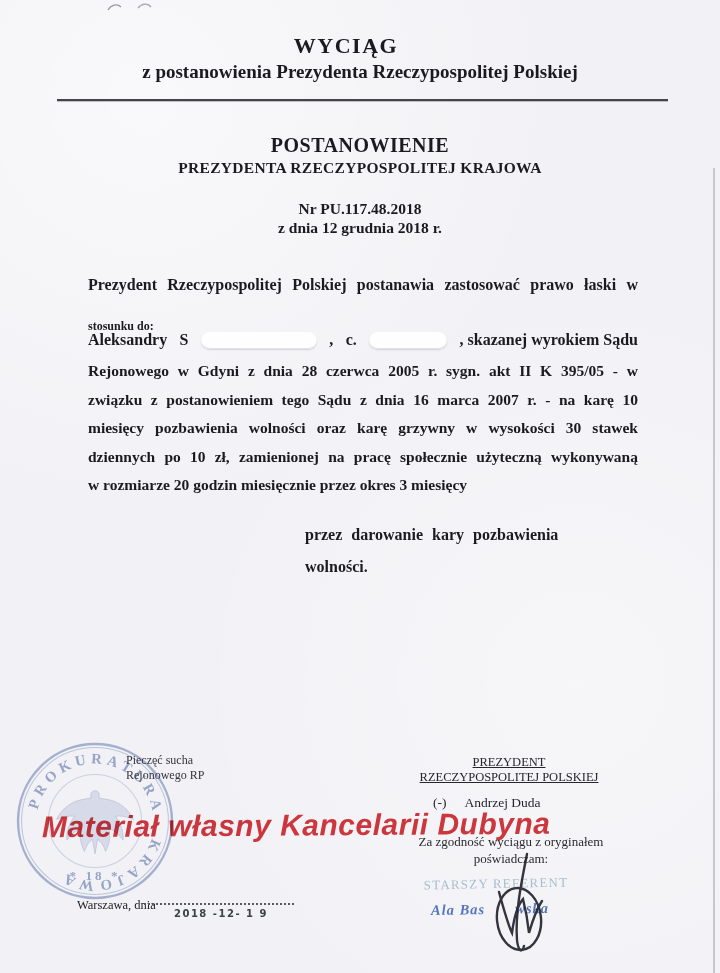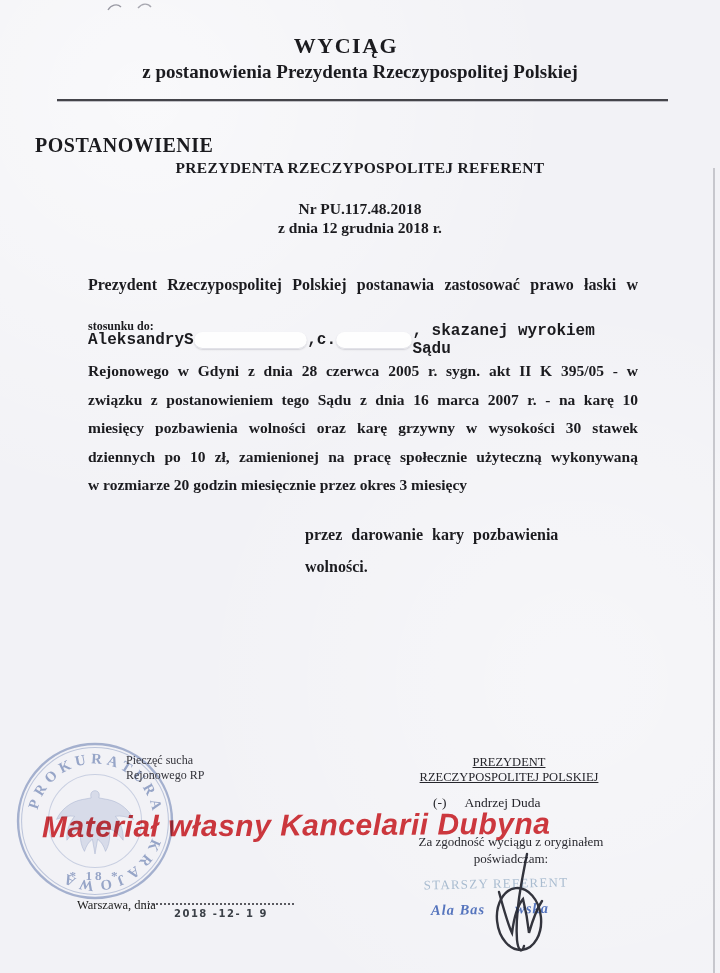--- a/index.html
+++ b/index.html
@@ -18,28 +18,28 @@
       radial-gradient(circle at 80% 70%, rgba(255,255,255,.35), rgba(255,255,255,0) 45%),
       #f2f2f6;
     font-family:"Liberation Serif", serif;color:#1b1b1f;
   }
   .abs{position:absolute;}
   
   .doc-title{left:21px;top:33px;width:650px;text-align:center;font-size:22px;font-weight:bold;letter-spacing:1.5px;}
   .doc-subtitle{left:35px;top:61px;width:650px;text-align:center;font-size:19px;font-weight:bold;}
   .head-rule{left:57px;top:99px;width:611px;height:2px;background:#44444a;box-shadow:0 1px 0 rgba(90,90,100,.35);}
   
-  .dec-heading{left:35px;top:134px;width:650px;font-size:20px;font-weight:bold;letter-spacing:.5px;}
+  .dec-heading{left:35px;top:134px;width:650px;text-align:center;font-size:20px;font-weight:bold;letter-spacing:.5px;}
   .dec-subheading{left:35px;top:159px;width:650px;text-align:center;font-size:15.5px;font-weight:bold;letter-spacing:.3px;}
   .dec-number{left:35px;top:200px;width:650px;text-align:center;font-size:15.5px;font-weight:bold;}
   .dec-date{left:35px;top:219px;width:650px;text-align:center;font-size:15.5px;font-weight:bold;}
   
   .intro1{left:88px;top:276px;width:550px;font-size:16px;font-weight:bold;text-align:justify;text-align-last:justify;}
   .intro2{left:88px;top:319px;width:550px;font-size:12px;font-weight:bold;}
-  .subject-row{left:88px;top:329px;width:550px;display:flex;align-items:center;justify-content:space-between;font-size:16px;font-weight:bold;height:22px;font-family:Liberation Mono, monospace;}
+  .subject-row{left:88px;top:329px;width:550px;display:flex;align-items:center;justify-content:space-between;font-size:16px;font-weight:bold;height:22px;}
   .redact{display:inline-block;height:17px;background:#fefefe;border-radius:9px;box-shadow:0 1px 1.5px rgba(60,60,80,.18), inset 0 -1px 0 #e2e2e8;}
   .redact.r1{width:116px;}
   .redact.r2{width:78px;}
   .body-lines{left:88px;top:357px;width:550px;font-size:15.5px;font-weight:bold;}
   .body-lines .bl{height:28.6px;line-height:28.6px;text-align:justify;text-align-last:justify;white-space:normal;}
   .body-lines .bl.last{text-align:left;text-align-last:left;}
   .clem1{left:305px;top:526px;font-size:16px;font-weight:bold;word-spacing:5px;}
   .clem2{left:305px;top:558px;font-size:16px;font-weight:bold;}
   
   .seal-svg{left:14px;top:740px;width:162px;height:162px;}
@@ -69,21 +69,21 @@
     <path d="M8 10c3-5 9-7 13-3" fill="none" stroke="#9a9aa4" stroke-width="1.4"></path>
     <path d="M38 8c4-5 10-5 13-1" fill="none" stroke="#a7a7b0" stroke-width="1.4"></path>
   </svg>
   <div class="abs edge-line"></div>
 
   <div class="abs doc-title">WYCIĄG</div>
   <div class="abs doc-subtitle">z postanowienia Prezydenta Rzeczypospolitej Polskiej</div>
   <div class="abs head-rule"></div>
 
   <div class="abs dec-heading">POSTANOWIENIE</div>
-  <div class="abs dec-subheading">PREZYDENTA RZECZYPOSPOLITEJ REFERENT</div>
+  <div class="abs dec-subheading">PREZYDENTA RZECZYPOSPOLITEJ KRAJOWA</div>
   <div class="abs dec-number">Nr PU.117.48.2018</div>
   <div class="abs dec-date">z dnia 12 grudnia 2018 r.</div>
 
   <div class="abs intro1">Prezydent Rzeczypospolitej Polskiej postanawia zastosować prawo łaski w</div>
   <div class="abs intro2">stosunku do:</div>
 
   <div class="abs subject-row">
     <span>Aleksandry</span>
     <span>S</span>
     <span class="redact r1"></span>

